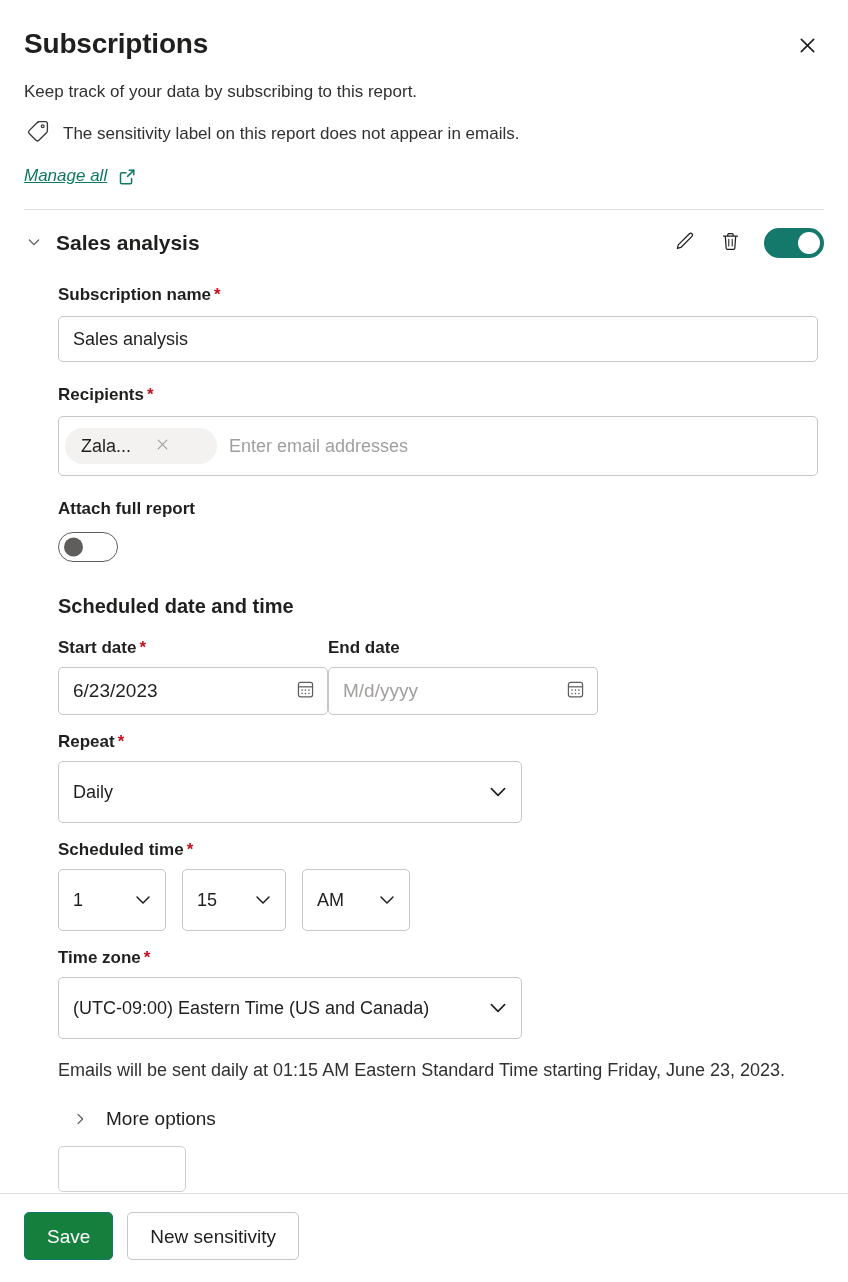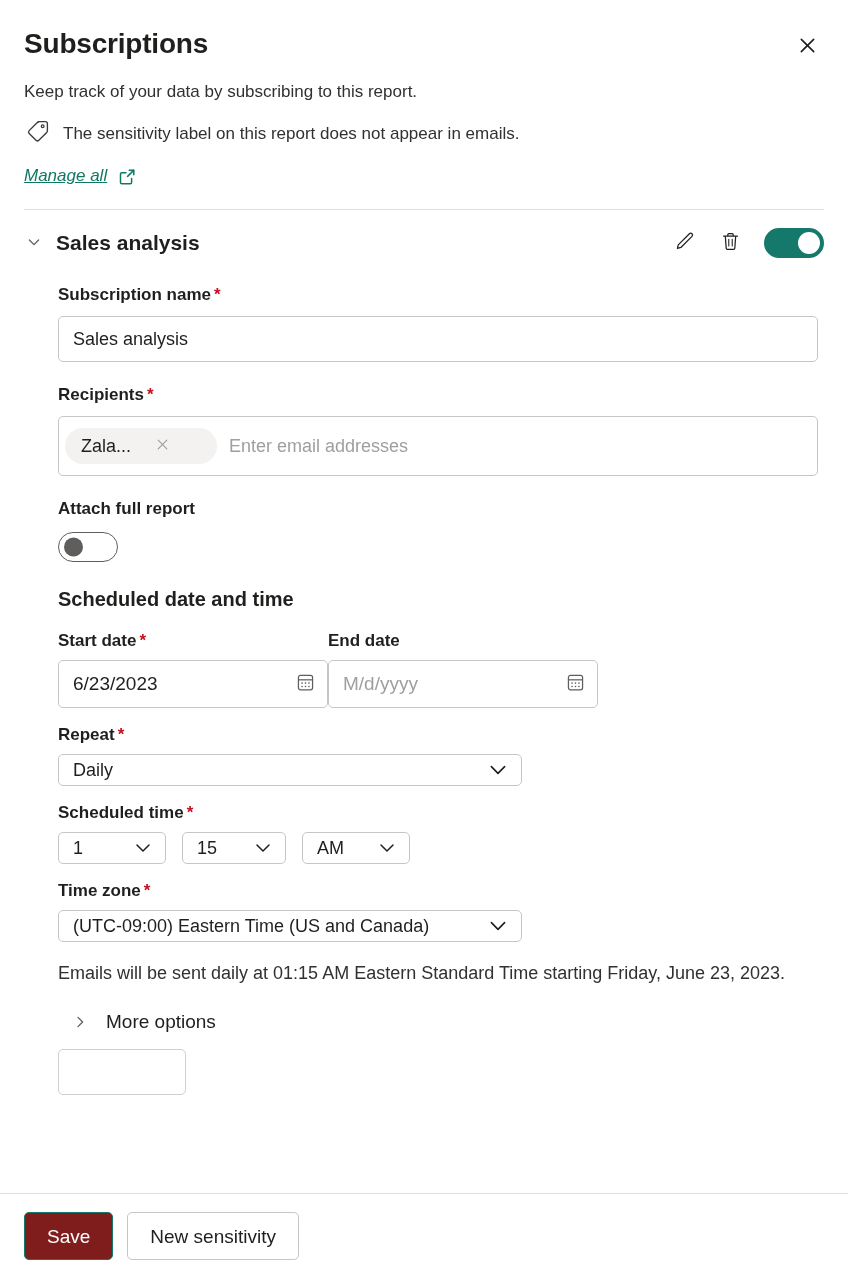--- a/index.html
+++ b/index.html
@@ -264,21 +264,21 @@
     width: 24px; height: 24px;
     display: flex; align-items: center; justify-content: center;
     color: #605e5c;
   }
 
   
   .sel {
     display: flex;
     align-items: center;
     justify-content: space-between;
-    height: 32px;
+    height: 62px;
     border: 1px solid #c8c6c4;
     border-radius: 5px;
     background: #ffffff;
     padding: 0 12px 0 14px;
     cursor: pointer;
     font-size: 18px;
     color: #201f1e;
     gap: 10px;
   }
   .sel .cv { line-height: 1; }
@@ -338,37 +338,37 @@
   .btn {
     height: 48px;
     border-radius: 5px;
     font-size: 19px;
     font-family: "Liberation Sans", sans-serif;
     cursor: pointer;
     padding: 0 22px;
     line-height: 1;
   }
   .btn-primary {
-    background: #7f1d1d;
+    background: #15803d;
     border: 1px solid #14796a;
     color: #ffffff;
   }
   .btn-default {
     background: #ffffff;
     border: 1px solid #c8c6c4;
     color: #201f1e;
   }
   .mt8  { margin-top: 8px; }
   .mt10 { margin-top: 10px; }
   .mt12 { margin-top: 12px; }
   .mt16 { margin-top: 16px; }
   .mt18 { margin-top: 18px; }
   .mt22 { margin-top: 22px; }
   .mt26 { margin-top: 26px; }
-  .mt30 { margin-top: 21px; }
+  .mt30 { margin-top: 28px; }
 </style>
 </head>
 <body>
 
 <div class="panel">
 
   <div class="scroll-area">
 
     <div class="hdr-row">
       <h1 class="title">Subscriptions</h1>

